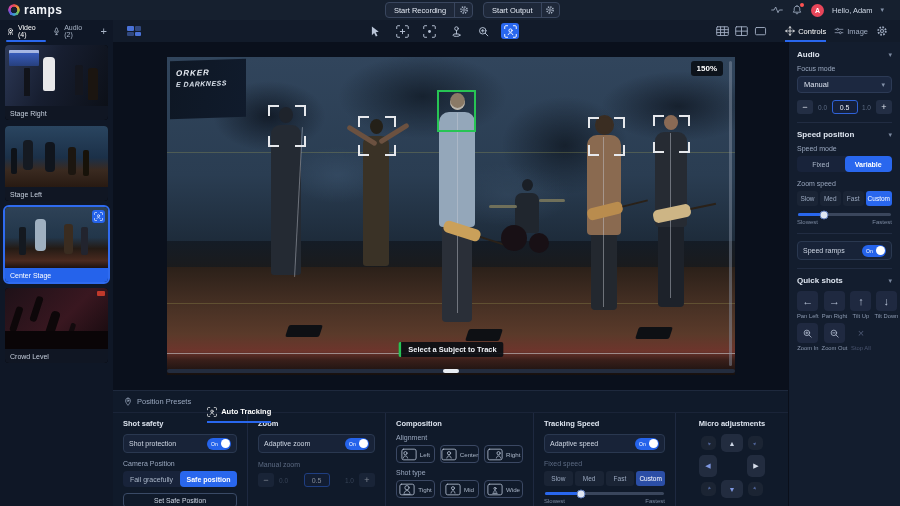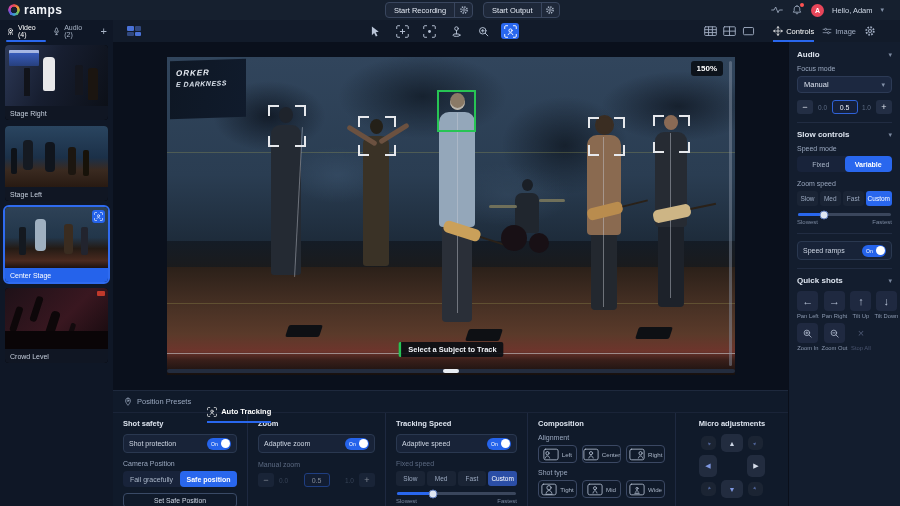--- a/index.html
+++ b/index.html
@@ -38,21 +38,21 @@
   .src-tab.sel::after { content:""; position:absolute; left:0; right:0; bottom:0; height:2px; background:#2967ee; border-radius:1px; }
   .plus-btn { font-size:11px; color:#aab6c8; margin-left:2px; }
   .view-ics { display:flex; align-items:center; gap:6px; margin-left:8px; }
   .white-rect { width:15px; height:10px; border-radius:2px; background:#e8edf4; }
   .grid4c { width:14px; height:10px; display:grid; grid-template-columns:1fr 1fr; gap:1px; }
   .grid4c i { background:#4a72d8; border-radius:1px; }
   .grid4c i:nth-child(2), .grid4c i:nth-child(3) { background:#31487e; }
   .tool-ics { display:flex; align-items:center; gap:9px; margin-left:225px; color:#b9c4d6; }
   .tool-chip { width:18px; height:16px; border-radius:3px; display:flex; align-items:center; justify-content:center; }
   .tool-chip.active { background:#2967ee; color:#fff; }
-  .right-tools { position:absolute; right:0; top:0; height:22px; display:flex; align-items:center; gap:8px; padding-right:24px; }
+  .right-tools { position:absolute; right:0; top:0; height:22px; display:flex; align-items:center; gap:8px; padding-right:12px; }
   .mv-ics { display:flex; gap:6px; color:#9fabc0; margin-right:10px; }
   .panel-tab { display:flex; align-items:center; gap:3px; font-size:7.5px; color:#9fabc0; height:22px; position:relative; }
   .panel-tab.sel { color:#fff; }
   .panel-tab.sel::after { content:""; position:absolute; left:0; right:0; bottom:0; height:2px; background:#2967ee; }
 
   
   .sidebar { position:absolute; left:0; top:42px; width:113px; bottom:0; background:#0f1726; padding:3px 5px; }
   .thumb { position:relative; width:103px; border-radius:4px; overflow:hidden; margin-bottom:6px; background:#000; }
   .thumb .img { width:100%; height:61px; position:relative; }
   .thumb .cap { height:14px; background:rgba(17,24,38,.92); color:#c6cfdd; font-size:7px; display:flex; align-items:center; padding-left:5px; }
@@ -539,21 +539,21 @@
           <span class="step-min">0.0</span>
           <span class="step-box">0.5</span>
           <span class="step-max">1.0</span>
         </div>
         <button class="step-btn">+</button>
       </div>
     </div>
 
     <div class="rp-sec">
       <div class="sec-head">
-        <span class="sec-title">Slow controls</span>
+        <span class="sec-title">Speed position</span>
         <span class="sec-chev">▾</span>
       </div>
       <div class="lbl">Speed mode</div>
       <div class="seg2">
         <button class="opt">Fixed</button>
         <button class="opt sel">Variable</button>
       </div>
       <div class="lbl">Zoom speed</div>
       <div class="seg4">
         <button class="opt">Slow</button>
@@ -682,46 +682,20 @@
         </div>
         <div class="lbl dim" style="margin:8px 0 5px">Manual zoom</div>
         <div class="stepper dim">
           <button class="step-btn">−</button>
           <div class="step-vals">
             <span class="step-min">0.0</span>
             <span class="step-box">0.5</span>
             <span class="step-max">1.0</span>
           </div>
           <button class="step-btn">+</button>
-        </div>
-      </div>
-
-      <div class="bt-col c3">
-        <div class="col-title">Tracking Speed</div>
-        <div class="toggle-row">
-          <span>Adaptive speed</span>
-          <span class="toggle">
-            <i class="t-on">On</i>
-            <i class="knob"></i>
-          </span>
-        </div>
-        <div class="lbl dim" style="margin:7px 0 4px">Fixed speed</div>
-        <div class="seg4 dimmed" style="margin-bottom:4px">
-          <button class="opt">Slow</button>
-          <button class="opt">Med</button>
-          <button class="opt">Fast</button>
-          <button class="opt sel">Custom</button>
-        </div>
-        <div class="slider">
-          <span class="fill" style="width:30%"></span>
-          <span class="knob" style="left:30%"></span>
-        </div>
-        <div class="slider-labels">
-          <span>Slowest</span>
-          <span>Fastest</span>
         </div>
       </div>
 
       <div class="bt-col c4">
         <div class="col-title">Composition</div>
         <div class="lbl">Alignment</div>
         <div class="comp-row">
           <button class="comp-btn">
             <svg class="ic" width="16" height="13" viewBox="0 0 18 14">
                 <rect x="1" y="1" width="16" height="12" rx="2"></rect>
@@ -769,20 +743,46 @@
             <svg class="ic" width="16" height="13" viewBox="0 0 18 14">
                 <rect x="1" y="1" width="16" height="12" rx="2"></rect>
                 <circle cx="9" cy="5.8" r="1.2"></circle>
                 <path d="M7.6 10c.3-1.4.8-2 1.4-2s1.1.6 1.4 2M6.5 11.3h5"></path>
               </svg>
             <span>Wide</span>
           </button>
         </div>
       </div>
 
+      <div class="bt-col c3">
+        <div class="col-title">Tracking Speed</div>
+        <div class="toggle-row">
+          <span>Adaptive speed</span>
+          <span class="toggle">
+            <i class="t-on">On</i>
+            <i class="knob"></i>
+          </span>
+        </div>
+        <div class="lbl dim" style="margin:7px 0 4px">Fixed speed</div>
+        <div class="seg4 dimmed" style="margin-bottom:4px">
+          <button class="opt">Slow</button>
+          <button class="opt">Med</button>
+          <button class="opt">Fast</button>
+          <button class="opt sel">Custom</button>
+        </div>
+        <div class="slider">
+          <span class="fill" style="width:30%"></span>
+          <span class="knob" style="left:30%"></span>
+        </div>
+        <div class="slider-labels">
+          <span>Slowest</span>
+          <span>Fastest</span>
+        </div>
+      </div>
+
       <div class="bt-col c5">
         <div class="col-title" style="text-align:center">Micro adjustments</div>
         <div class="dpad">
           <button class="dp diag tl">
               <span>▲</span>
             </button>
           <button class="dp up">
               <span>▲</span>
             </button>
           <button class="dp diag tr">

